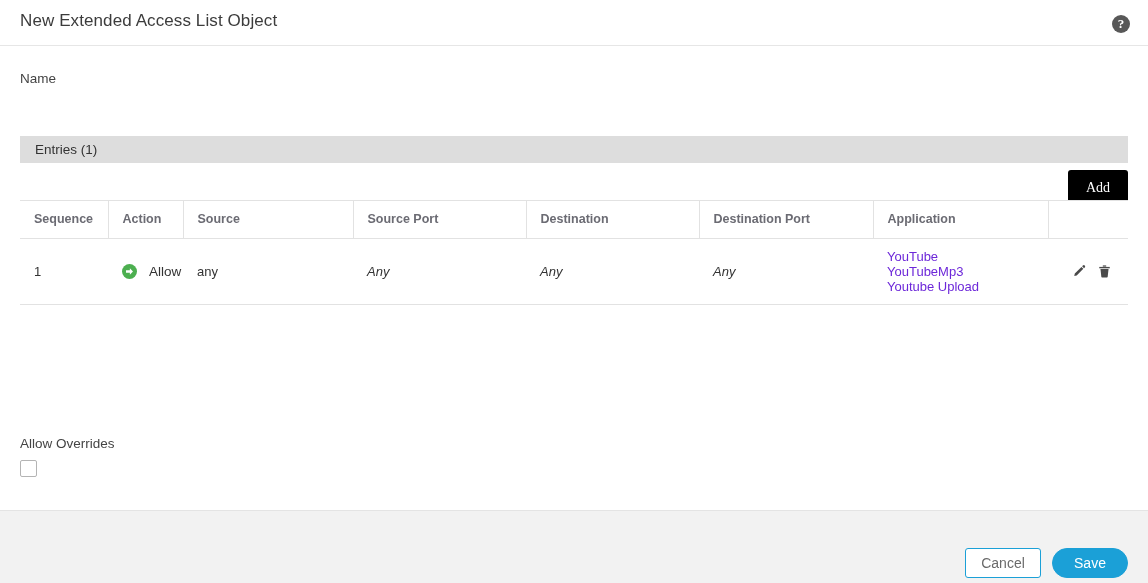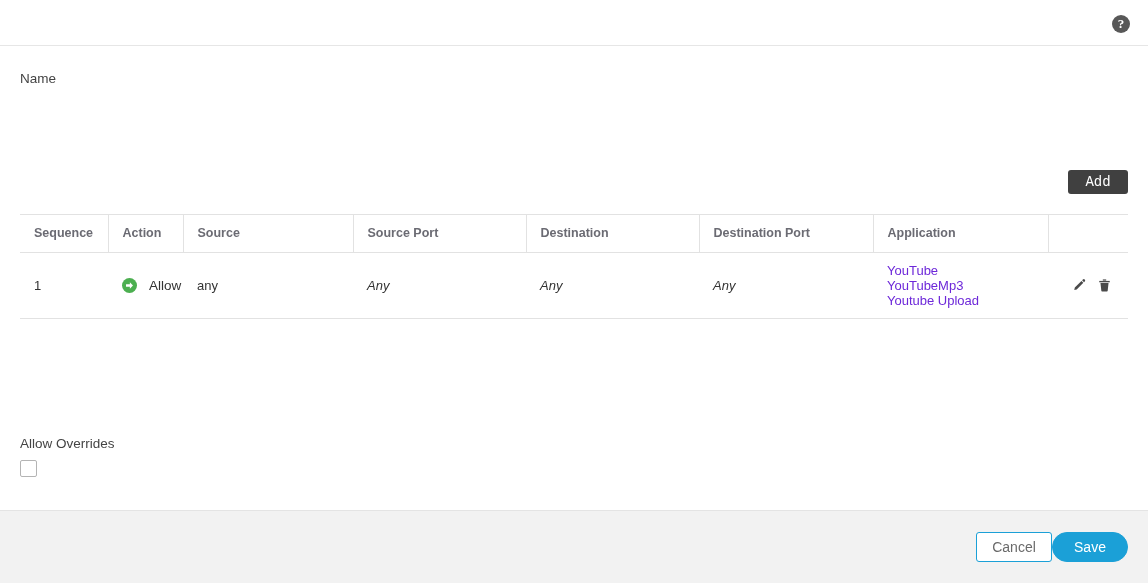--- a/index.html
+++ b/index.html
@@ -98,36 +98,36 @@
     font-size: 13.5px;
     color: #333333;
   }
 
   
   .add-btn {
     position: absolute;
     right: 20px;
     top: 124px;
     min-width: 60px;
-    height: 24px;
-    background: #404040;
+    height: 36px;
+    background: #000000;
     color: #ffffff;
     border: none;
     border-radius: 3px;
     font-size: 14px;
-    font-family: Liberation Mono, monospace;
+    font-family: Liberation Serif, serif;
     cursor: pointer;
     padding: 0 16px;
   }
 
   
   .table-wrap {
     position: absolute;
     left: 20px;
-    top: 168px;
+    top: 154px;
     width: 1108px;
     border-top: 1px solid #e2e2e2;
     border-bottom: 1px solid #e2e2e2;
   }
   table.entries {
     width: 100%;
     border-collapse: collapse;
     table-layout: fixed;
   }
   table.entries thead th {
@@ -216,22 +216,23 @@
     left: 0;
     top: 510px;
     width: 1148px;
     height: 72px;
     background: #f2f2f2;
     border-top: 1px solid #e4e4e4;
   }
   .footer-inner {
     position: absolute;
     right: 20px;
-    top: 21px;
+    top: 37px;
     display: flex;
+    gap: 11px;
   }
   .btn-cancel {
     min-width: 76px;
     height: 30px;
     background: #ffffff;
     border: 1px solid #1ba0d7;
     border-radius: 3px;
     color: #6a6a6a;
     font-size: 14px;
     font-family: "Liberation Sans", sans-serif;
@@ -246,27 +247,31 @@
     color: #ffffff;
     font-size: 14px;
     font-family: "Liberation Sans", sans-serif;
     cursor: pointer;
   }
 </style>
 </head>
 <body>
 
 <div class="titlebar">
+  <div class="title-text">New Extended Access List Object</div>
   <div class="help-icon">?</div>
 </div>
 
 <div class="content">
 
   <div class="field-label">Name</div>
 
+  <div class="entries-bar">
+    <span class="entries-label">Entries (1)</span>
+  </div>
 
   <button class="add-btn">Add</button>
 
   <div class="table-wrap">
     <table class="entries">
       <colgroup>
         <col style="width:88px">
         <col style="width:75px">
         <col style="width:170px">
         <col style="width:173px">

